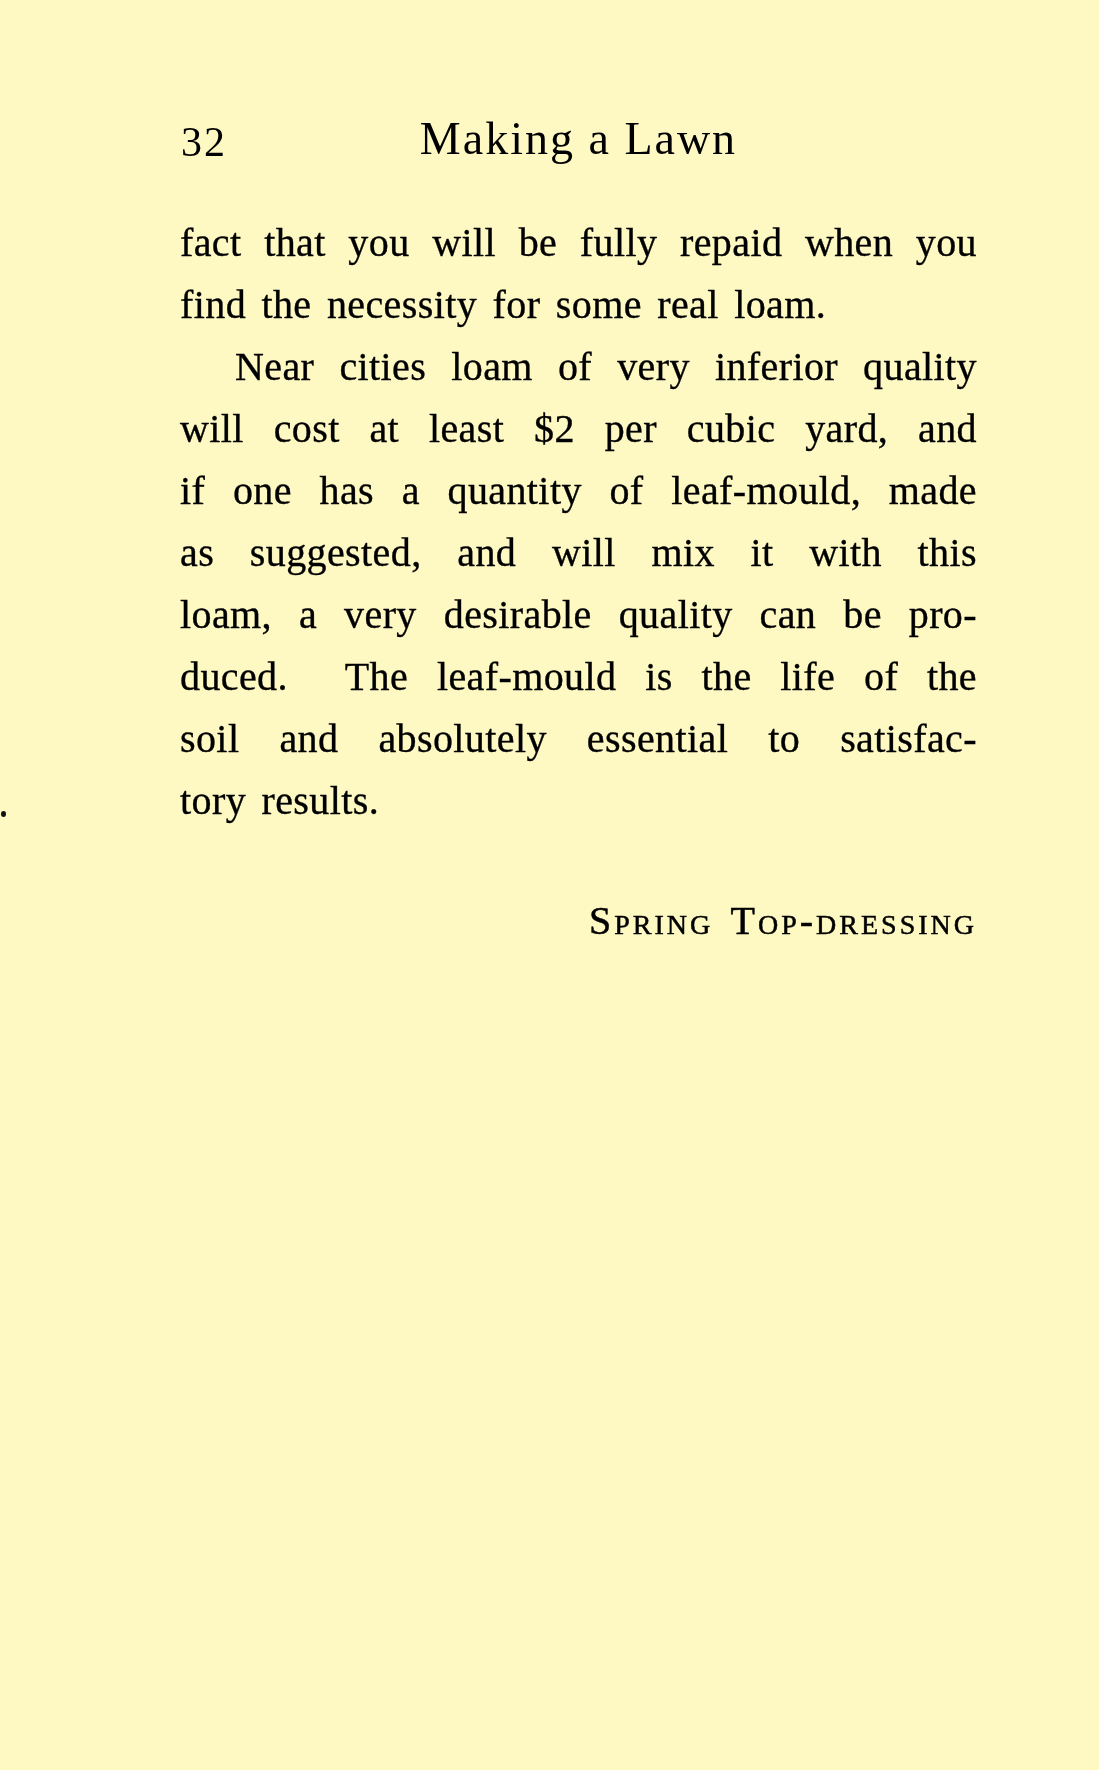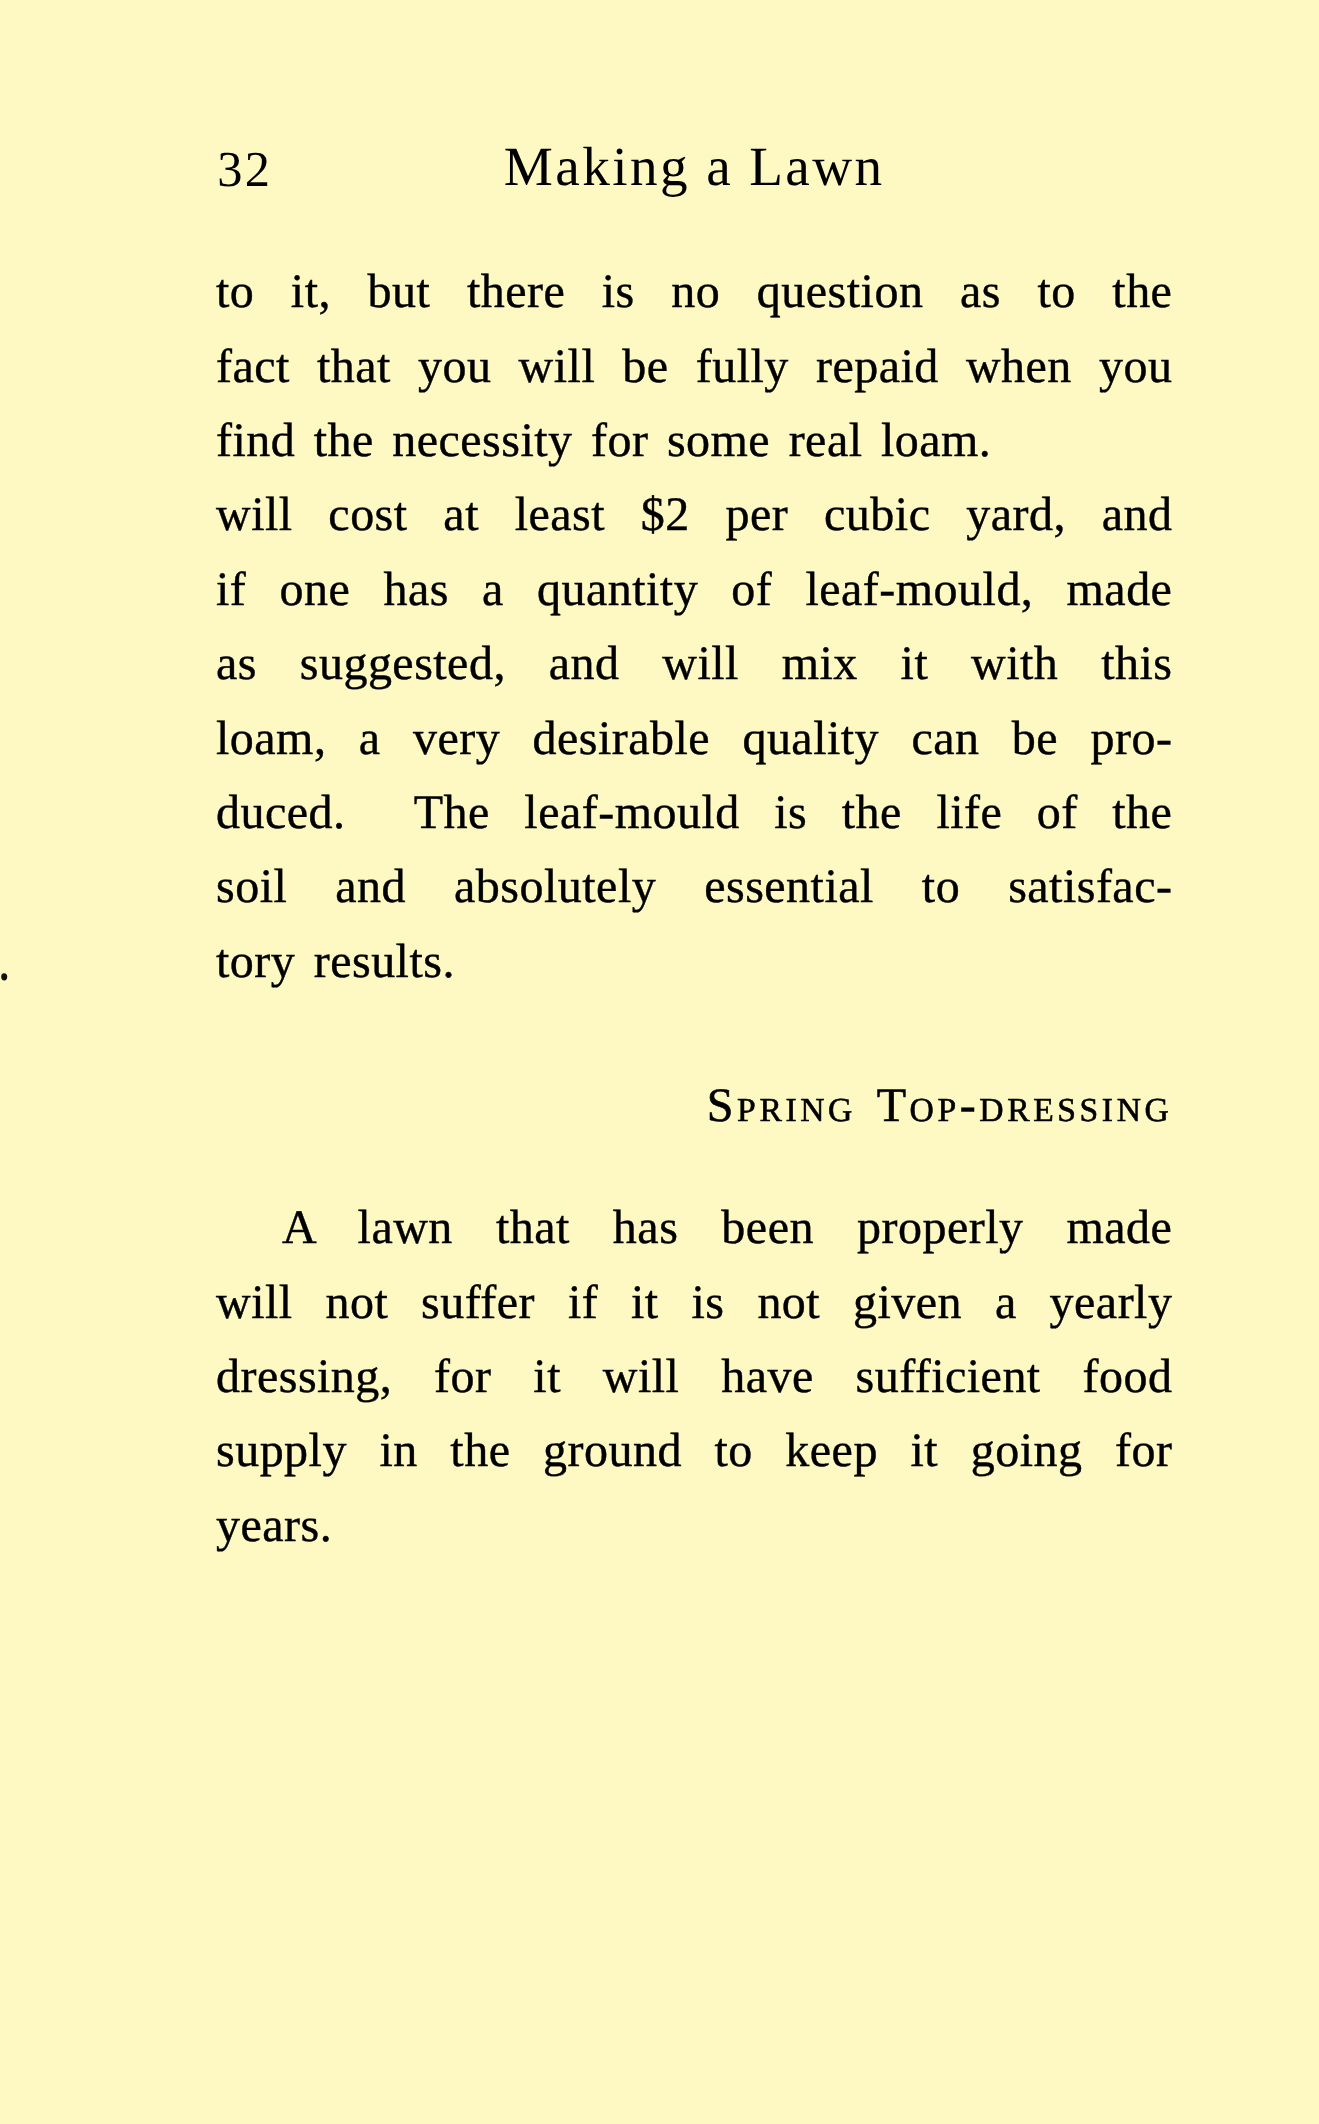--- a/index.html
+++ b/index.html
@@ -97,41 +97,34 @@
   <div class="content">
 
     <header class="running-header">
       <span class="page-number">32</span>
       <div class="running-title">Making a Lawn</div>
     </header>
 
     <div class="bodytext">
 
       <section class="para">
-        <div class="line j">to it, but there is no question as to the</div>
         <div class="line j">fact that you will be fully repaid when you</div>
         <div class="line">find the necessity for some real loam.</div>
       </section>
 
       <section class="para">
+        <div class="line j indent">Near cities loam of very inferior quality</div>
         <div class="line j">will cost at least $2 per cubic yard, and</div>
         <div class="line j">if one has a quantity of leaf-mould, made</div>
         <div class="line j">as suggested, and will mix it with this</div>
         <div class="line j">loam, a very desirable quality can be pro-</div>
         <div class="line j">duced.&nbsp; The leaf-mould is the life of the</div>
         <div class="line j">soil and absolutely essential to satisfac-</div>
         <div class="line">tory results.</div>
       </section>
 
       <h2 class="section-heading">Spring Top-dressing</h2>
 
-      <section class="para">
-        <div class="line j indent">A lawn that has been properly made</div>
-        <div class="line j">will not suffer if it is not given a yearly</div>
-        <div class="line j">dressing, for it will have sufficient food</div>
-        <div class="line j">supply in the ground to keep it going for</div>
-        <div class="line">years.</div>
-      </section>
 
 
     </div>
   </div>
 </main>
 
 </body></html>

